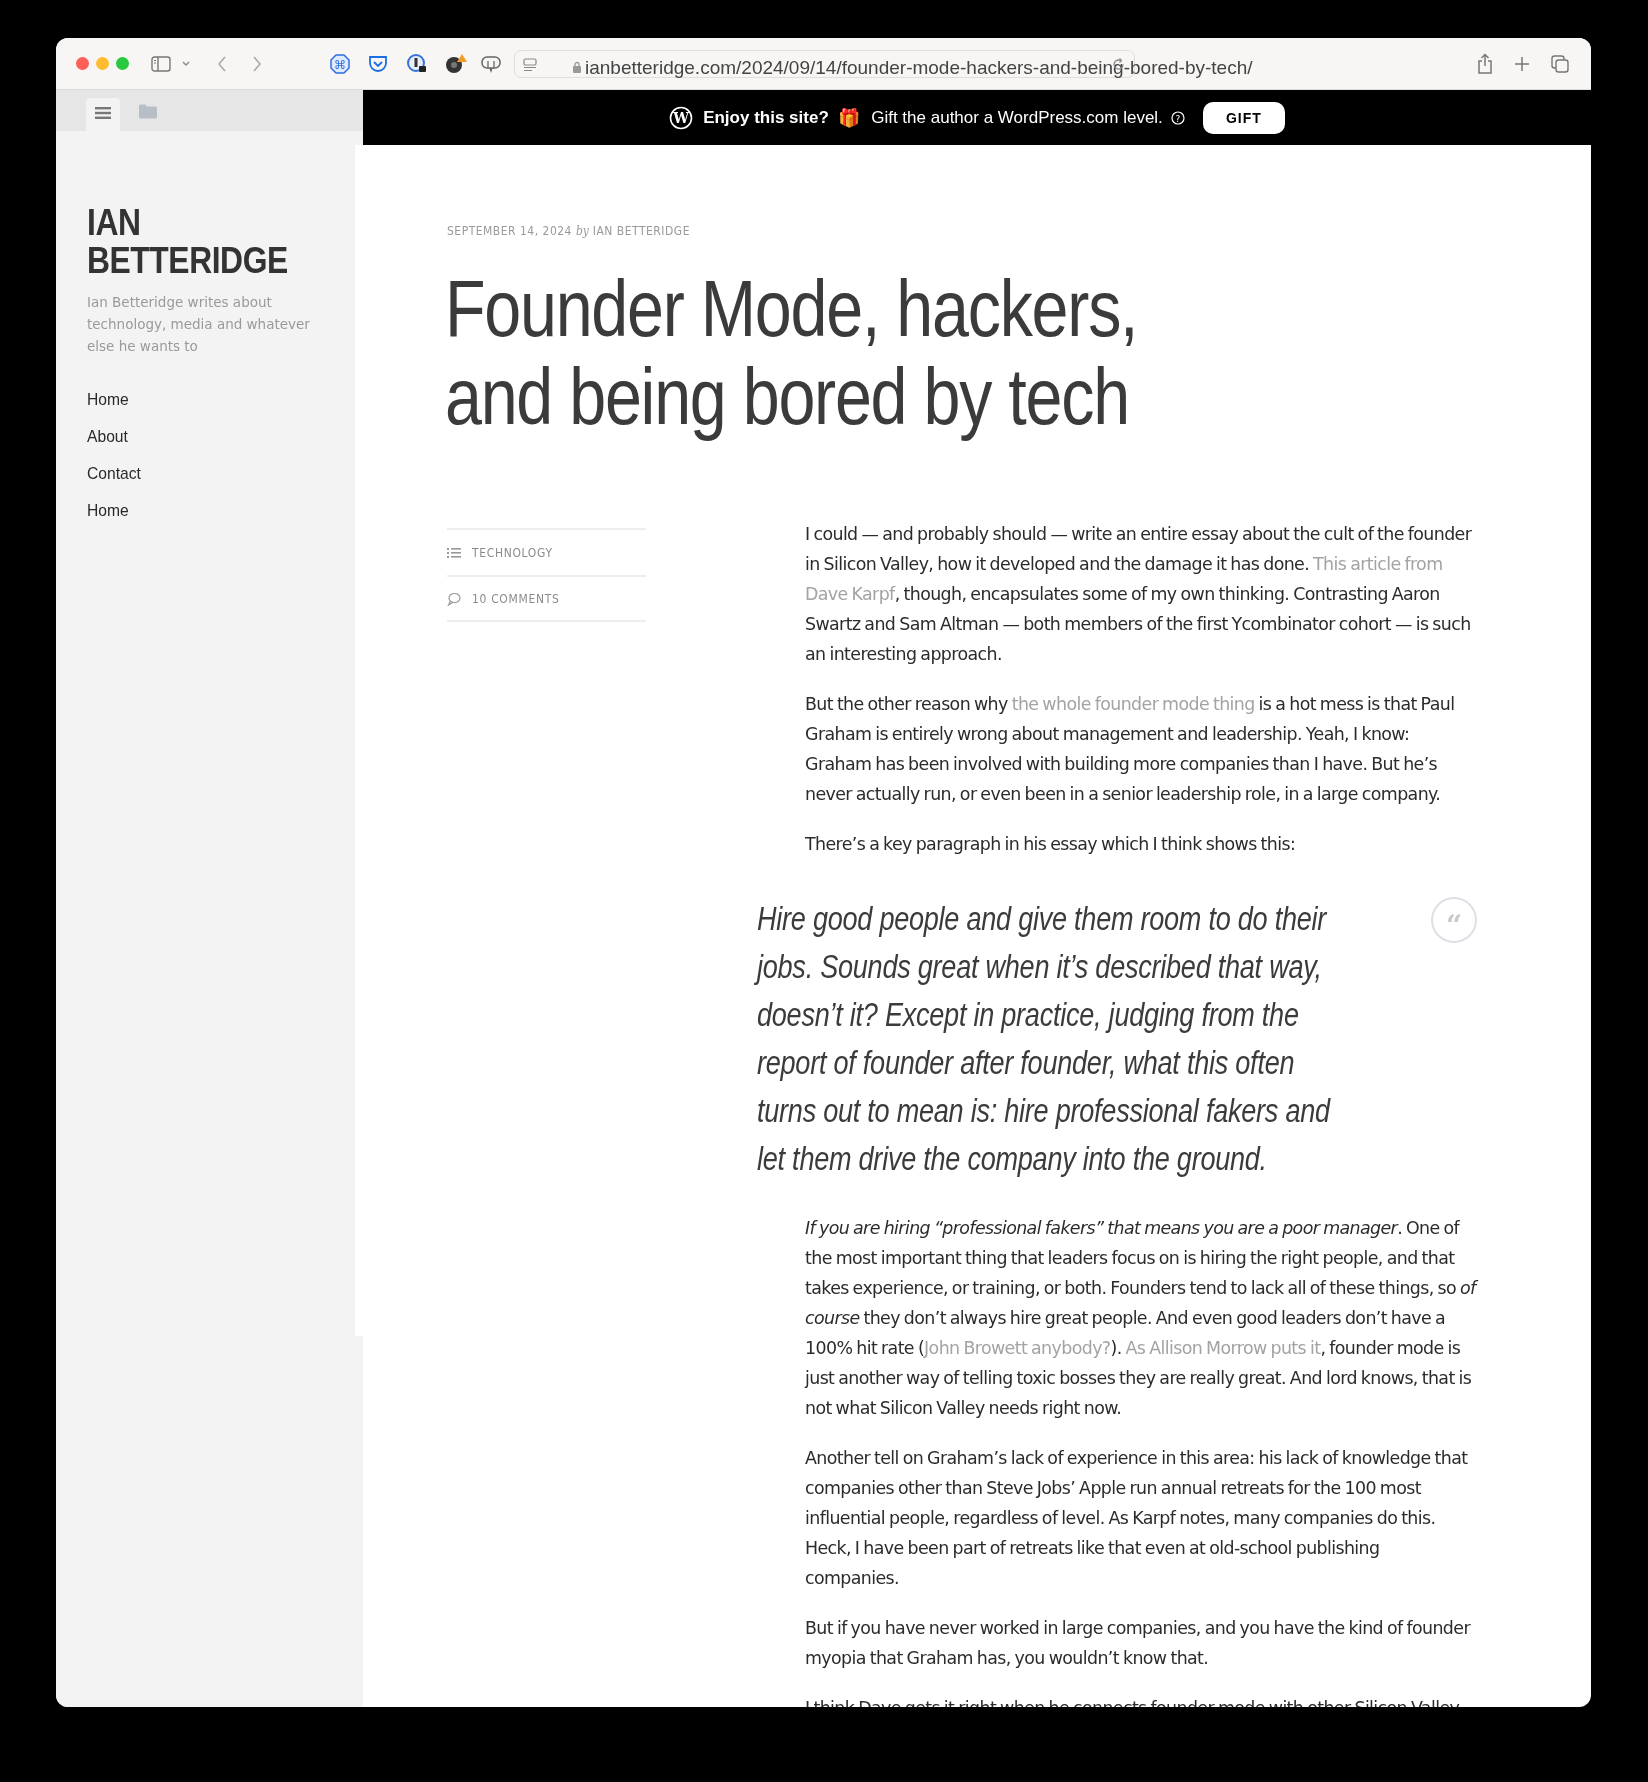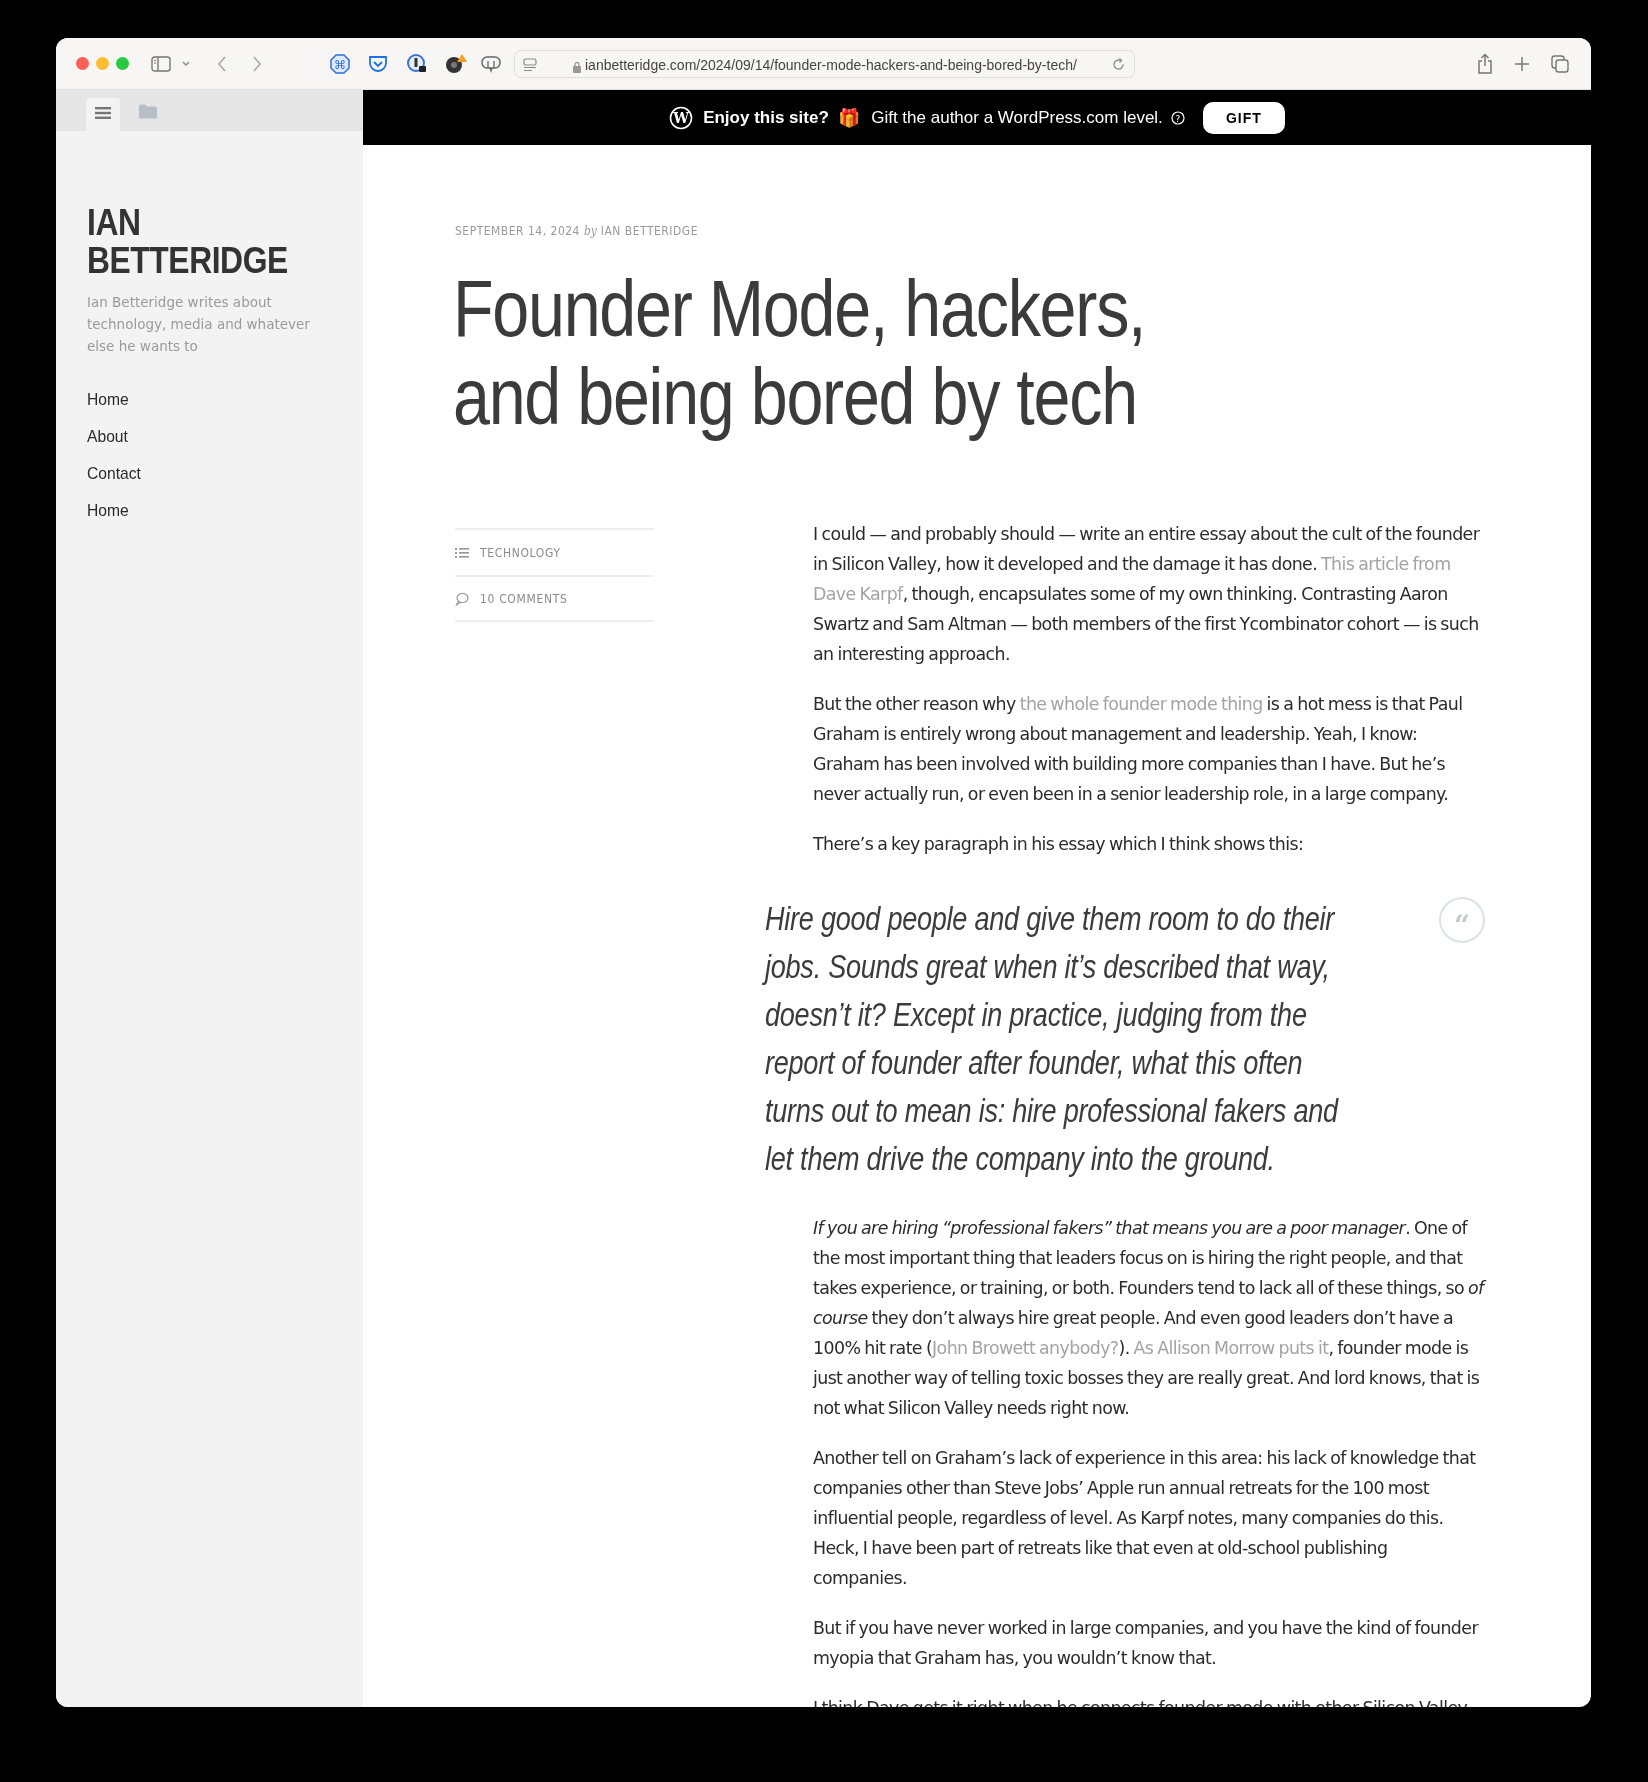--- a/index.html
+++ b/index.html
@@ -19,21 +19,21 @@
   .t-red { left: 20px; background: #fe5f57; }
   .t-yel { left: 40px; background: #febc2e; }
   .t-grn { left: 60px; background: #28c840; }
   .tb-icon { position: absolute; top: 14px; height: 24px; display: flex; align-items: center; justify-content: center; color: #7a7a7a; }
   .tb-icon svg { display: block; }
   .urlbar {
     position: absolute; left: 458px; top: 12px; width: 621px; height: 28px;
     border: 1px solid #dedede; border-radius: 7px; background: #f7f6f4;
   }
   .url-text {
-    position: absolute; left: 70px; top: 6px; font-size: 14px; color: #444;
+    position: absolute; left: 70px; top: 6px; font-size: 19px; color: #444;
     font-family: "Liberation Sans", sans-serif; white-space: nowrap;
   }
   .url-lock { position: absolute; left: 57px; top: 8px; }
   .url-reader { position: absolute; left: 7px; top: 6px; }
   .url-reload { position: absolute; right: 8px; top: 6px; }
 
   
   .sidebar {
     position: absolute; left: 0; top: 52px; width: 307px; height: 1617px; background: #f3f3f3;
   }
@@ -66,21 +66,21 @@
   .wp-enjoy { font-weight: 700; font-size: 17px; margin-right: 10px; }
   .wp-gift-icon { font-size: 18px; margin-right: 10px; }
   .wp-text { font-size: 17px; margin-right: 8px; }
   .wp-help { margin-right: 18px; display: flex; }
   .wp-gift-btn {
     background: #fff; color: #000; font-weight: 700; font-size: 14px; letter-spacing: 1px;
     width: 82px; height: 32px; border-radius: 10px; display: flex; align-items: center; justify-content: center;
   }
 
   
-  .article { position: absolute; left: 307px; top: 107px; width: 1228px; height: 1191px; background: #fff; }
+  .article { position: absolute; left: 299px; top: 107px; width: 1228px; height: 1191px; background: #fff; }
   .post-meta {
     position: absolute; left: 92px; top: 78px; font-size: 12.5px; letter-spacing: 0.6px; color: #999;
     font-family: "DejaVu Sans", sans-serif; transform: scaleX(0.86); transform-origin: left;
   }
   .post-meta em { font-family: "DejaVu Serif", serif; font-style: italic; letter-spacing: 0; }
   .post-title {
     position: absolute; left: 90px; top: 120px; width: 950px;
     font-family: "Liberation Sans", sans-serif; font-size: 80px; line-height: 88px; color: #3b3b3b;
     font-weight: 400; letter-spacing: -1.5px; transform: scaleX(0.83); transform-origin: left;
   }

